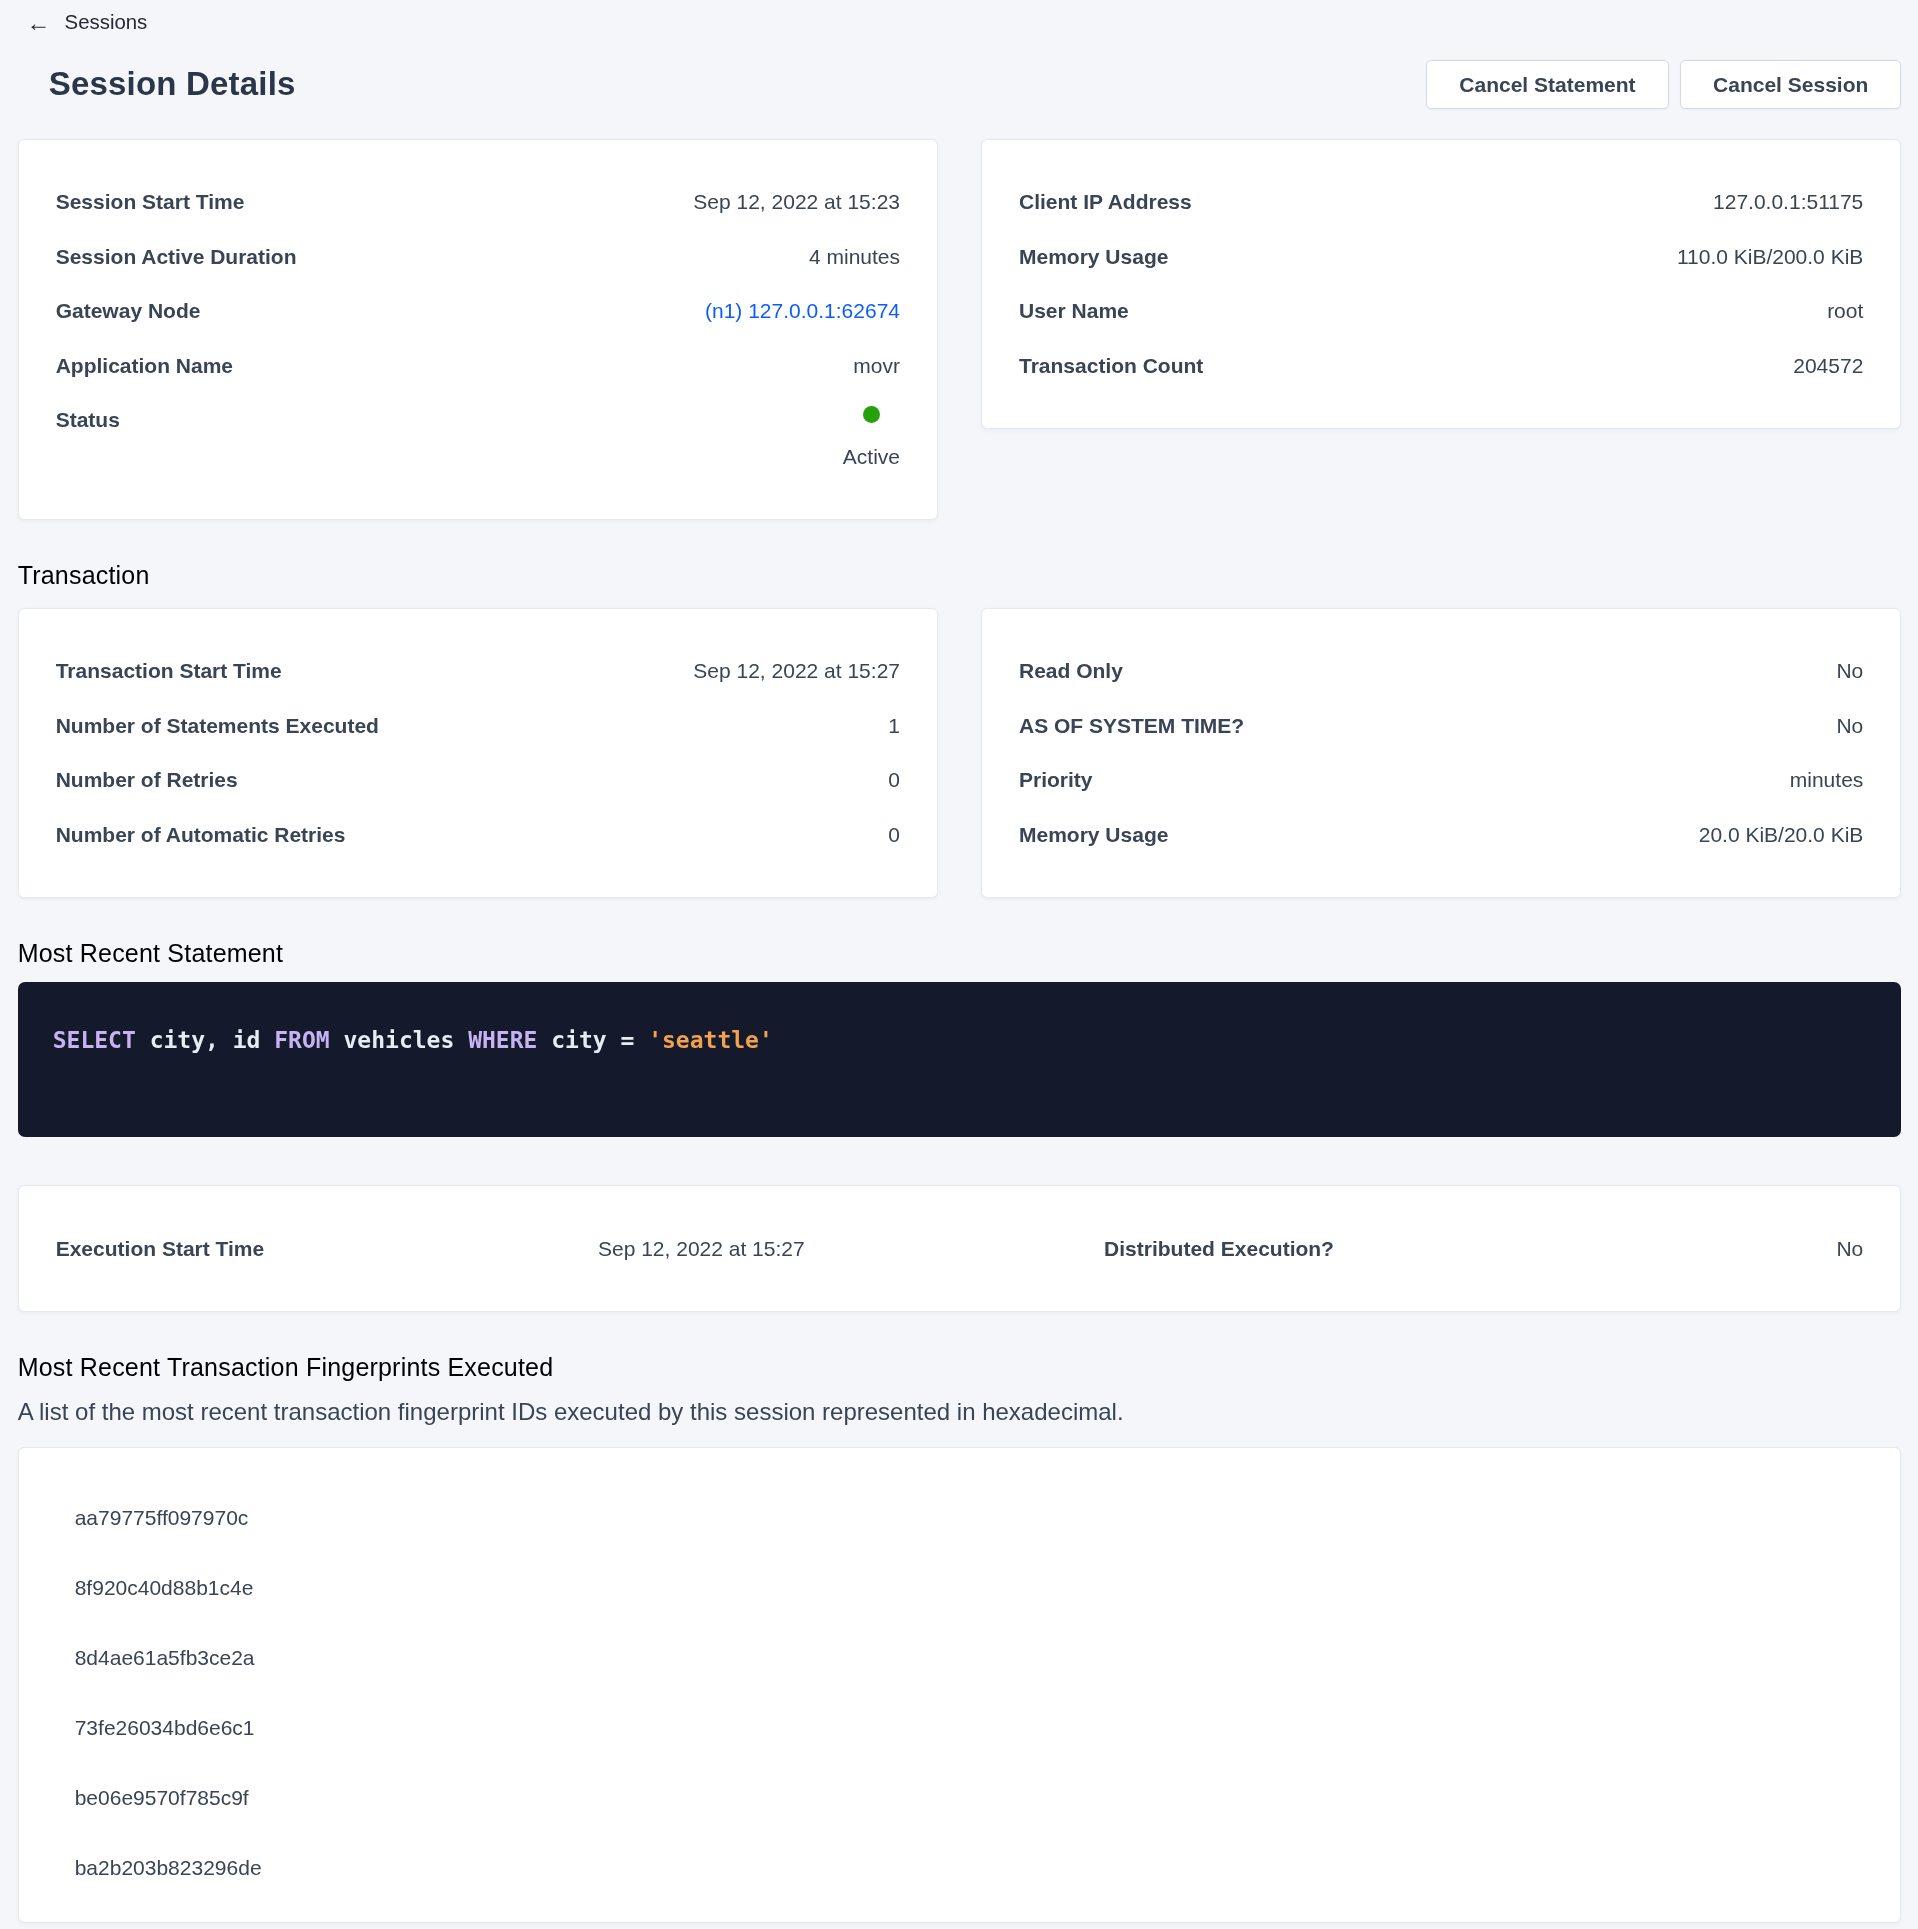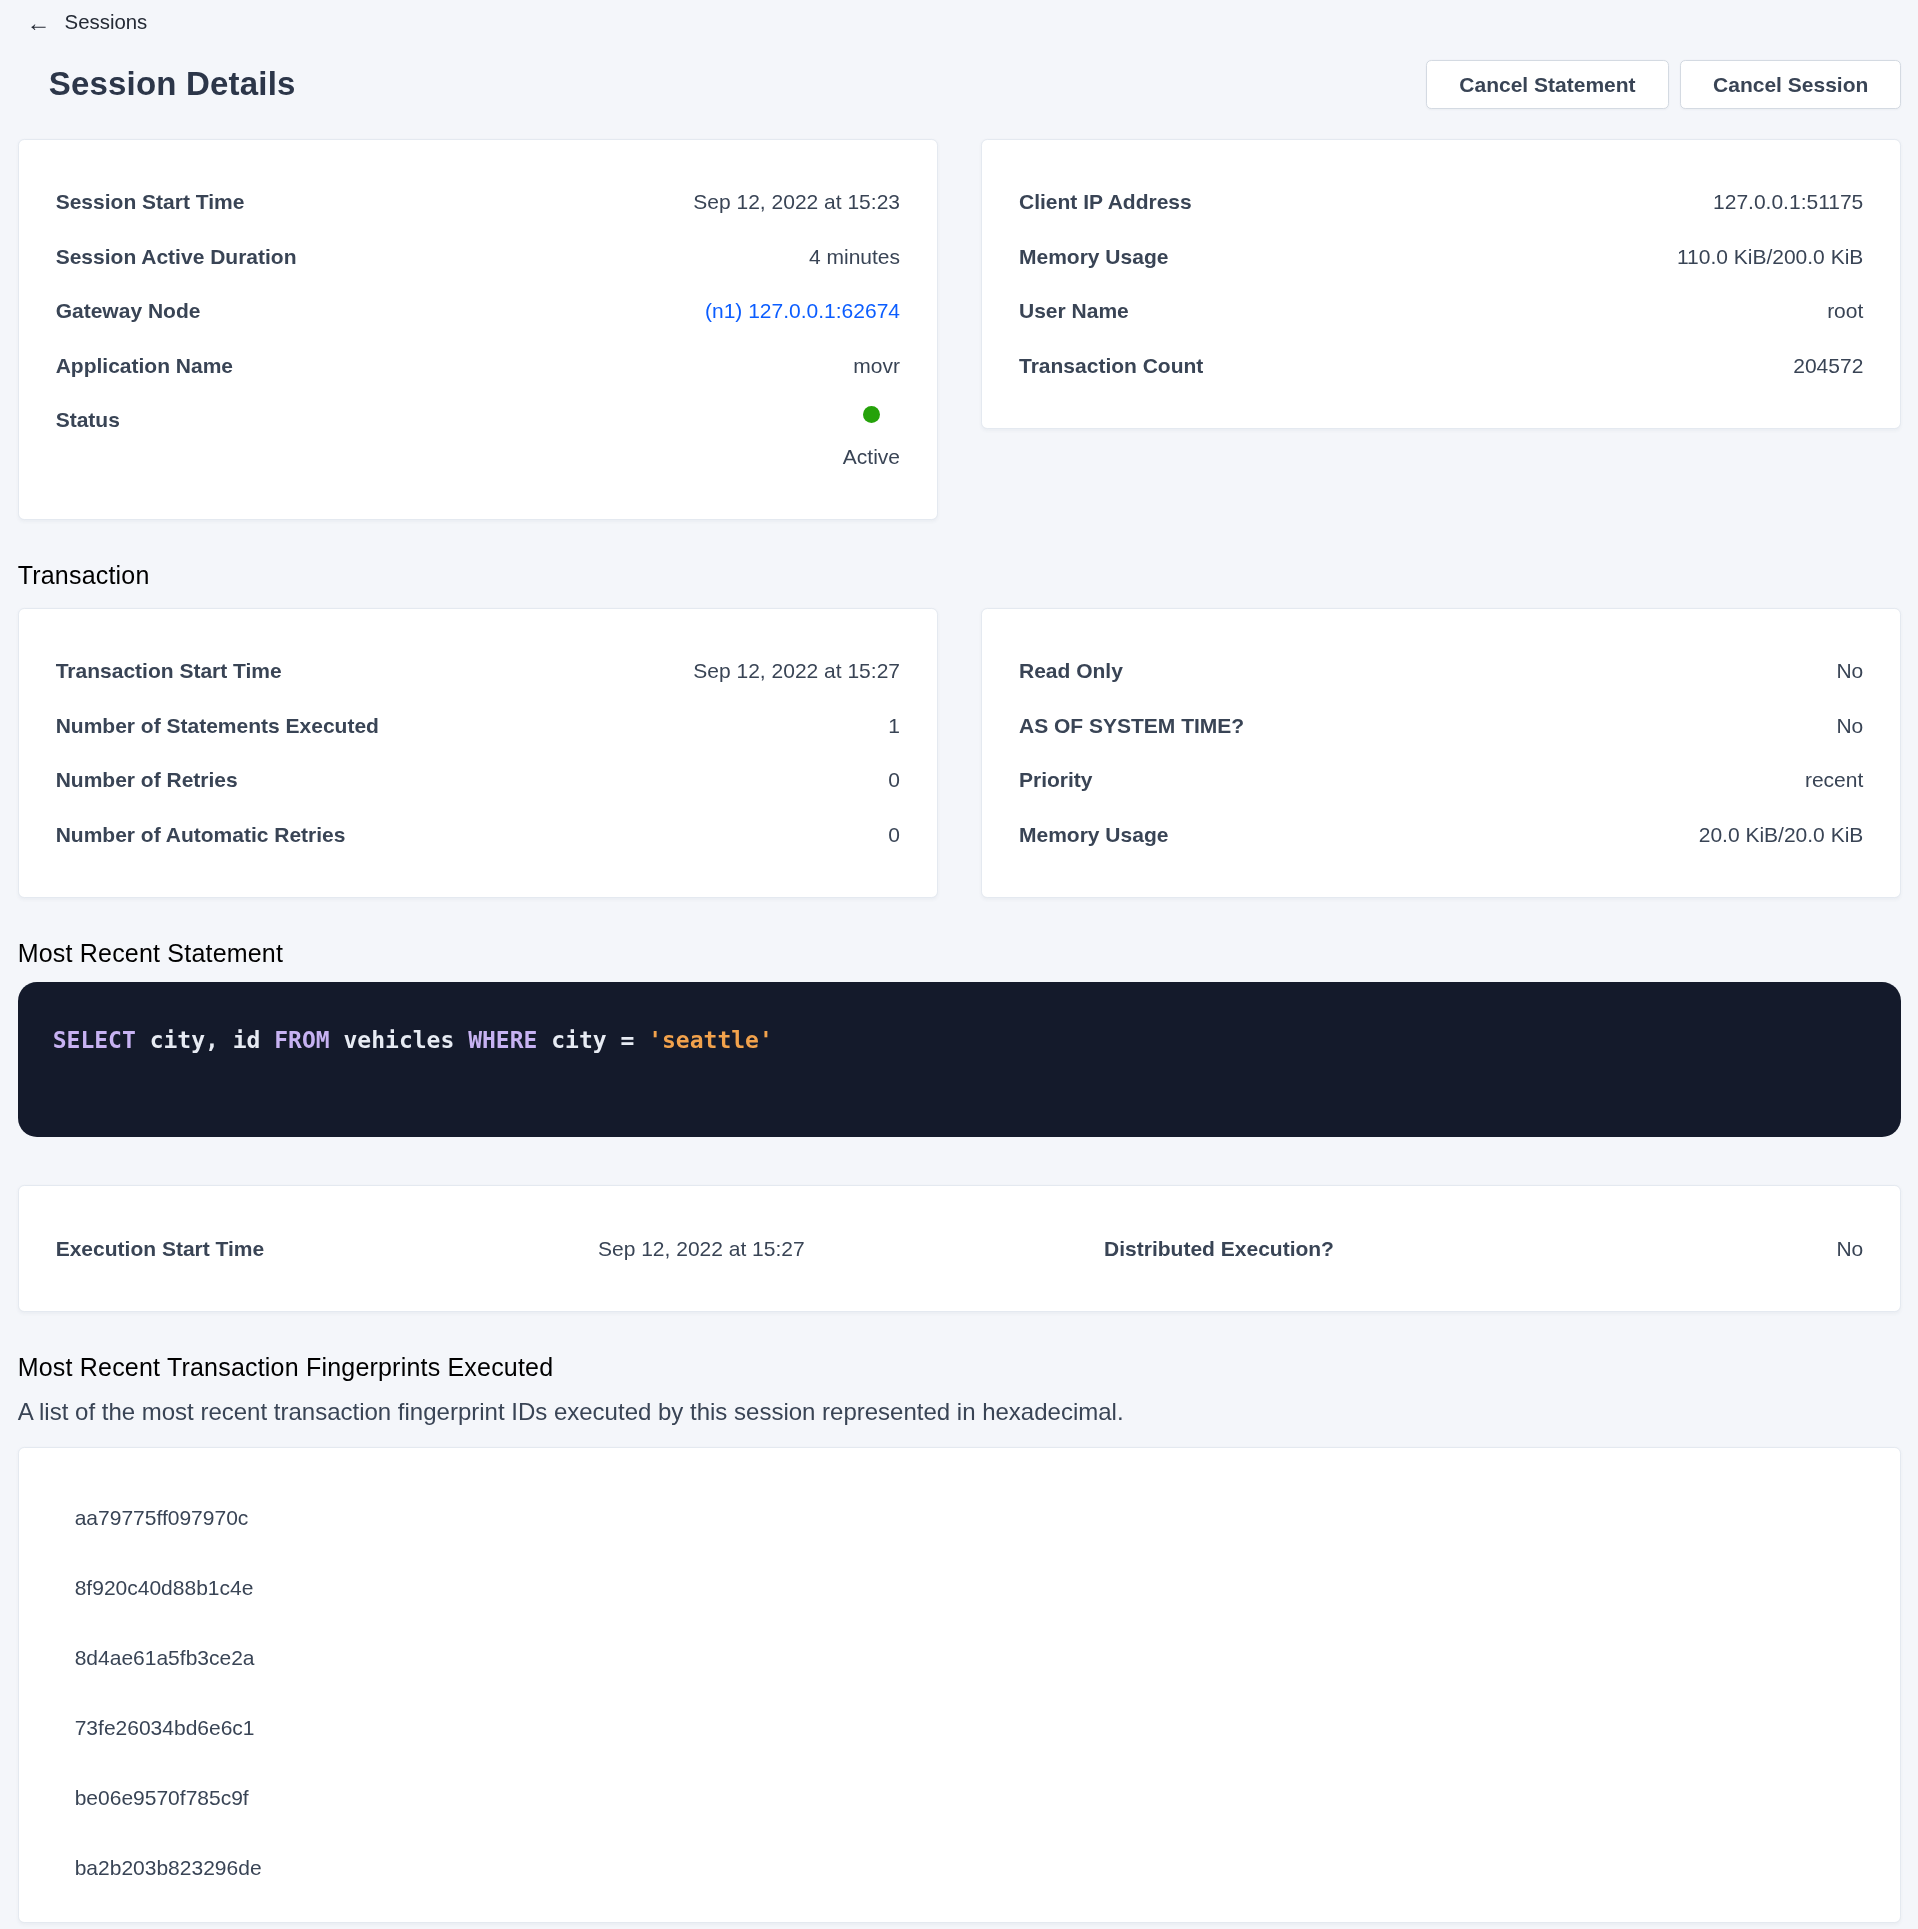--- a/index.html
+++ b/index.html
@@ -53,21 +53,21 @@
 
   
   .section-heading { font-size: 25px; font-weight: 400; color: #000000; margin-top: 41px; letter-spacing: 0.2px; }
   .section-sub { font-size: 24px; font-weight: 400; color: #394455; margin-top: 16px; line-height: 28px; }
 
   .mt-cards { margin-top: 17.7px; }
 
   
   .sql-box {
     margin-top: 14px;
-    background: #141a2b; border-radius: 19px;
+    background: #141a2b; border-radius: 7px;
     padding: 43px 35px 82px 35px;
   }
   .sql-line {
     font-family: "DejaVu Sans Mono", monospace;
     font-size: 23px; font-weight: 700; line-height: 30px;
     white-space: pre;
   }
   .tok-kw { color: #c7b2f2; }
   .tok-plain { color: #e7ebf3; }
   .tok-str { color: #f2a24c; }
@@ -174,21 +174,21 @@
       <div class="kv-row">
         <span class="kv-label">Read Only</span>
         <span class="kv-value">No</span>
       </div>
       <div class="kv-row">
         <span class="kv-label">AS OF SYSTEM TIME?</span>
         <span class="kv-value">No</span>
       </div>
       <div class="kv-row">
         <span class="kv-label">Priority</span>
-        <span class="kv-value">recent</span>
+        <span class="kv-value">minutes</span>
       </div>
       <div class="kv-row">
         <span class="kv-label">Memory Usage</span>
         <span class="kv-value">20.0 KiB/20.0 KiB</span>
       </div>
     </div>
   </div>
 
   <div class="section-heading">Most Recent Statement</div>
   <div class="sql-box">

